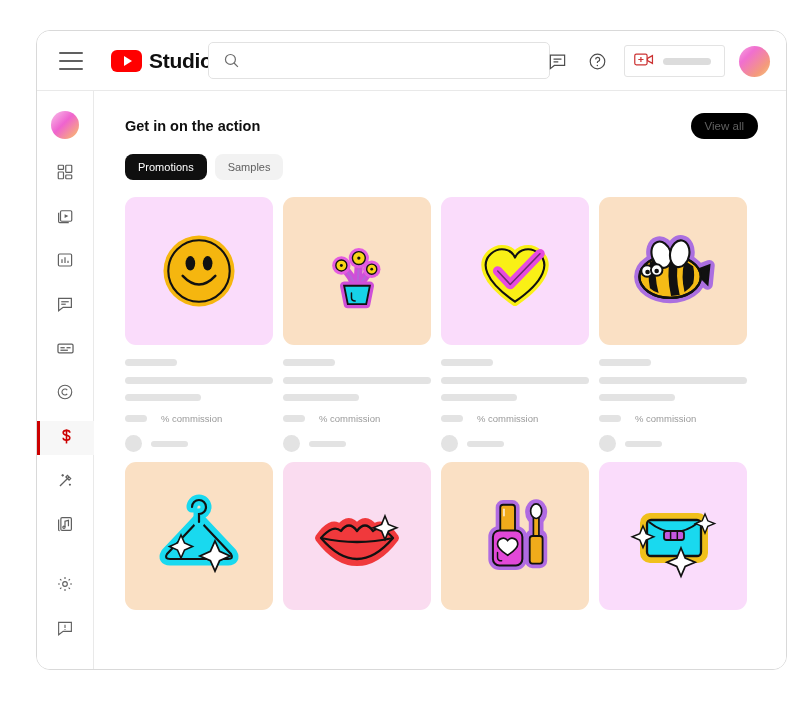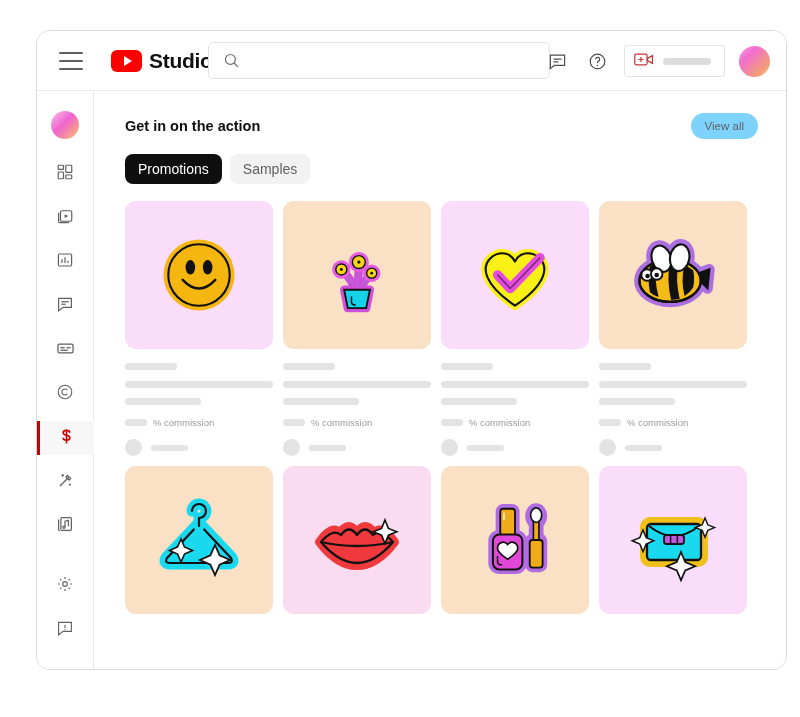--- a/index.html
+++ b/index.html
@@ -213,38 +213,38 @@
     align-items: center;
     justify-content: space-between;
     margin: 22px 28px 0 31px;
   }
   .section-title {
     font-size: 14.5px;
     font-weight: bold;
     color: #0f0f0f;
   }
   .view-all {
-    background: #7dd3fc;
+    background: #000000;
     border: none;
     border-radius: 14px;
     font-size: 11.5px;
     color: #606060;
     padding: 7px 14px;
     cursor: pointer;
     font-family: "Liberation Sans", sans-serif;
   }
   .chips {
     display: flex;
     gap: 8px;
     margin: 15px 0 0 31px;
   }
   .chip {
     border: none;
     border-radius: 8px;
-    font-size: 14px;
+    font-size: 11px;
     padding: 7px 13px;
     background: #f2f2f2;
     color: #606060;
     cursor: pointer;
     font-family: "Liberation Sans", sans-serif;
     white-space: nowrap;
   }
   .chip.active {
     background: #0f0f0f;
     color: #ffffff;
@@ -269,21 +269,21 @@
   .bg-pink { background: #fadcfb; }
   .bg-peach { background: #fae0c4; }
   .bg-pink2 { background: #fadcf0; }
 
   .skel { background: #e3e3e3; border-radius: 4px; }
   .sk1 { width: 52px; height: 7px; margin-top: 14px; }
   .sk2 { width: 148px; height: 7px; margin-top: 11px; }
   .sk3 { width: 76px; height: 7px; margin-top: 10px; }
   .comm-row { display: flex; align-items: center; gap: 6px; margin-top: 12px; }
   .comm-skel { width: 22px; height: 7px; background: #e3e3e3; border-radius: 4px; }
-  .comm-text { font-size: 9.5px; color: #9a9a9a; }
+  .comm-text { font-size: 9.5px; color: #9a9a9a; margin-left: 8px; }
   .seller-row { display: flex; align-items: center; gap: 9px; margin-top: 11px; }
   .seller-av { width: 17px; height: 17px; border-radius: 50%; background: #e3e3e3; }
   .seller-skel { width: 37px; height: 6px; background: #e3e3e3; border-radius: 4px; }
 </style>
 </head>
 <body>
 
 <div class="app-window">
 
   <div class="topbar">

